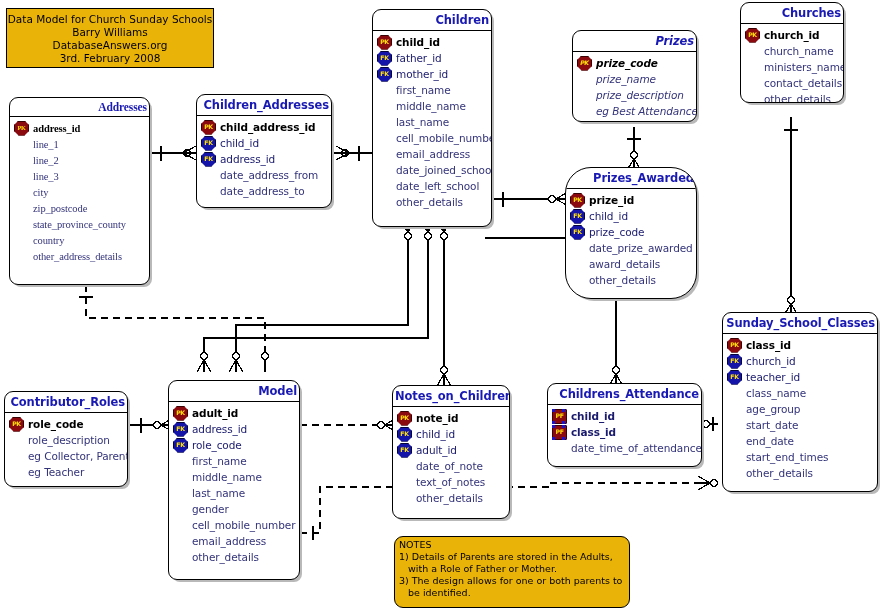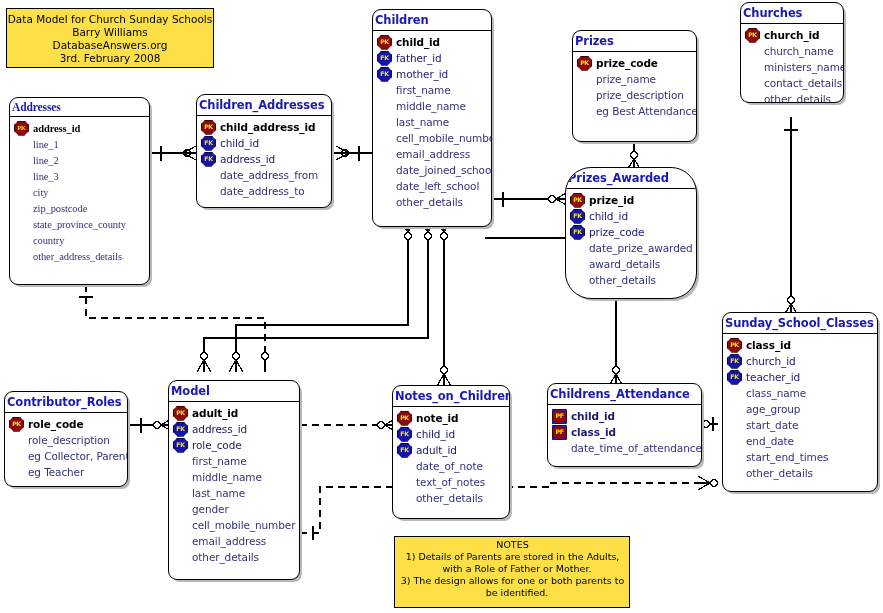--- a/index.html
+++ b/index.html
@@ -20,51 +20,52 @@
   #wires {
     position: absolute;
     left: 0; top: 0;
     width: 883px; height: 613px;
   }
 
   
   .plainbox {
     position: absolute;
     border: 1px solid #000000;
-    background: #fde047;
+    background: #eab308;
     box-sizing: border-box;
     color: #000000;
   }
   .titlebox {
     text-align: center;
     font-size: 10.5px;
     line-height: 13px;
     padding-top: 4px;
   }
   .notesbox {
-    text-align: center;
+    text-align: left;
     font-size: 9.5px;
     line-height: 12px;
     padding: 2px 3px 2px 4px;
+    border-radius: 9px;
   }
   .notesbox .nline { white-space: pre; }
   .notesbox .indent { padding-left: 9px; }
 
   
   .entity {
     position: absolute;
     background: #ffffff;
     border: 1.3px solid #000000;
     border-radius: 9px;
     box-sizing: border-box;
     box-shadow: 3px 3px 0 -1px #b9b9b9;
     overflow: hidden;
   }
   .entity .ent-title {
-    text-align: left;
+    text-align: right;
     color: #1919b3;
     font-size: 11.5px;
     font-weight: bold;
     padding: 3px 2px 3px 2px;
     border-bottom: 1.3px solid #000000;
     white-space: nowrap;
     letter-spacing: -0.1px;
   }
   .entity .ent-body {
     padding: 3px 2px 4px 4px;
@@ -356,21 +357,21 @@
           <span class="badge-slot"></span>
           <span class="aname">date_left_school</span>
         </div>
       <div class="attr is-plain">
           <span class="badge-slot"></span>
           <span class="aname">other_details</span>
         </div>
     </div>
   </div>
 
-  <div class="entity" style="left:572px; top:30px; width:125px; height:112px;">
+  <div class="entity" style="left:572px; top:30px; width:125px; height:92px;font-style:italic;">
     <div class="ent-title">Prizes</div>
     <div class="ent-body">
       <div class="attr is-pk">
         <span class="badge-slot">
             <span class="bdg pk">PK</span>
           </span>
         <span class="aname">prize_code</span>
       </div>
       <div class="attr is-plain">
           <span class="badge-slot"></span>

